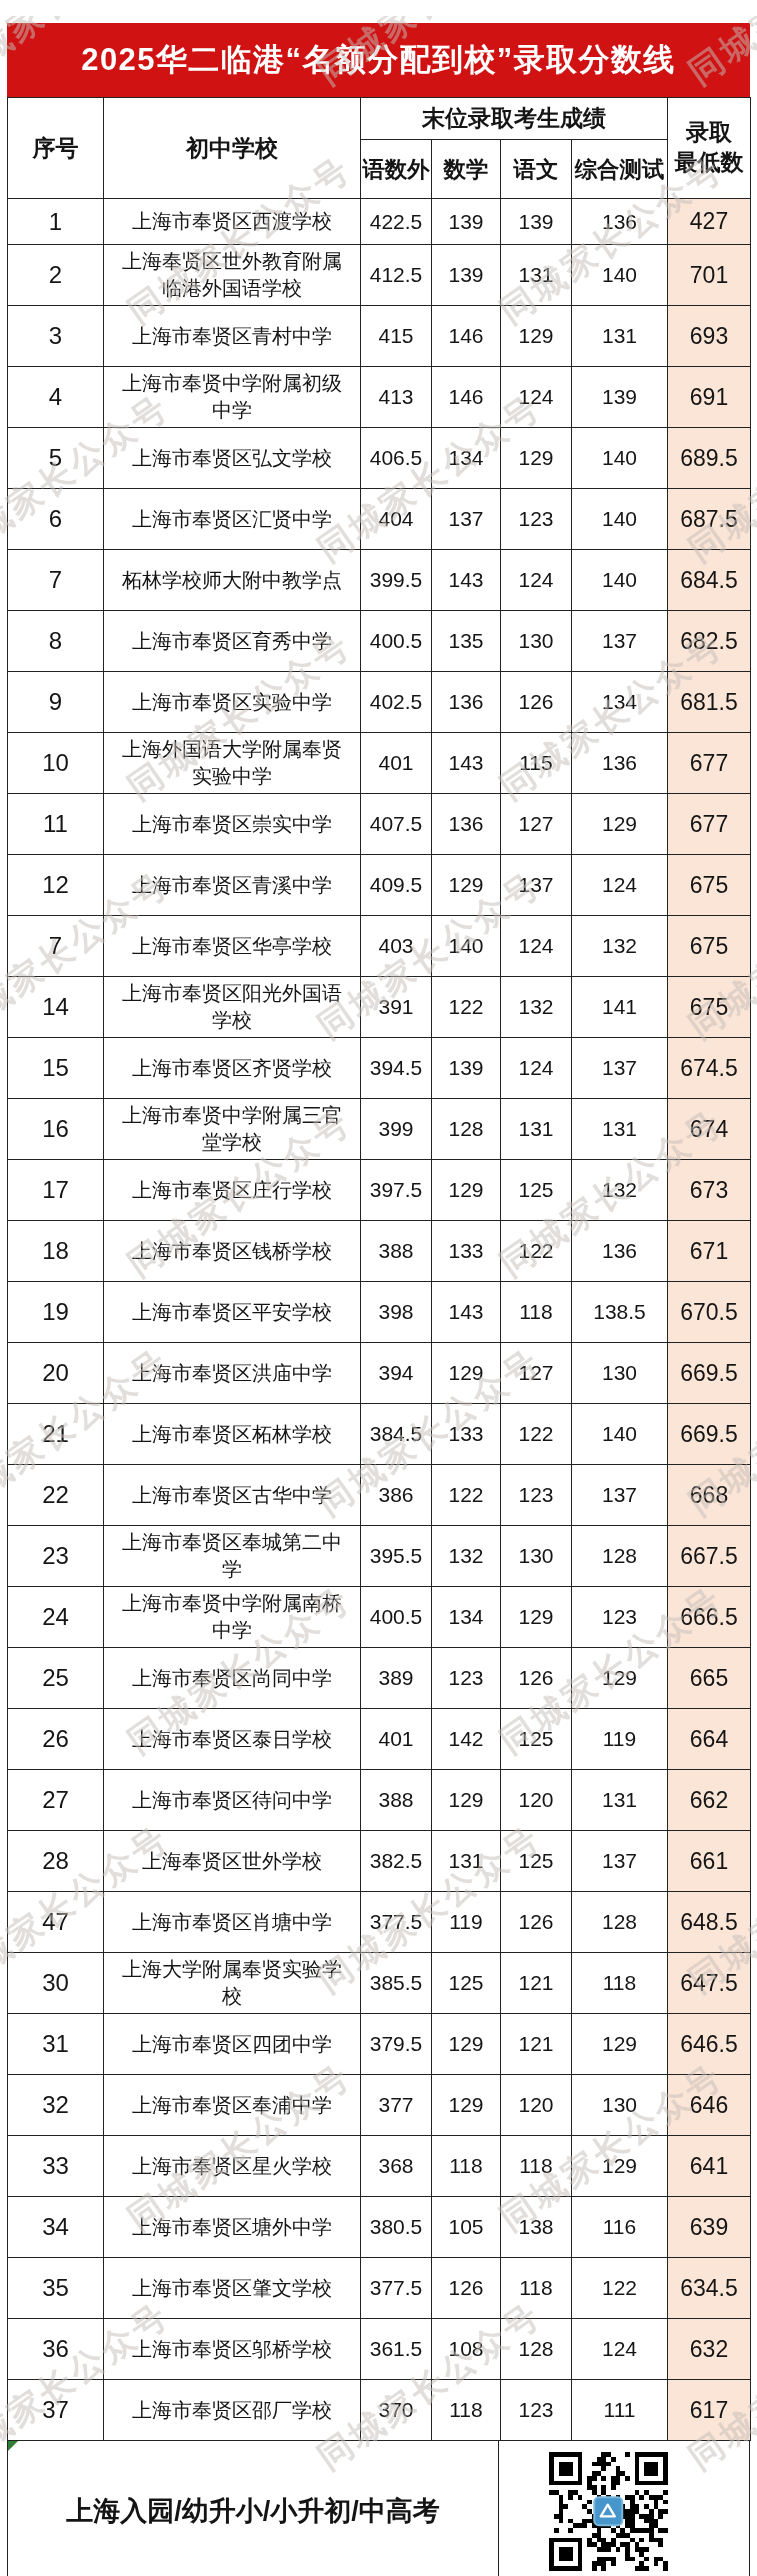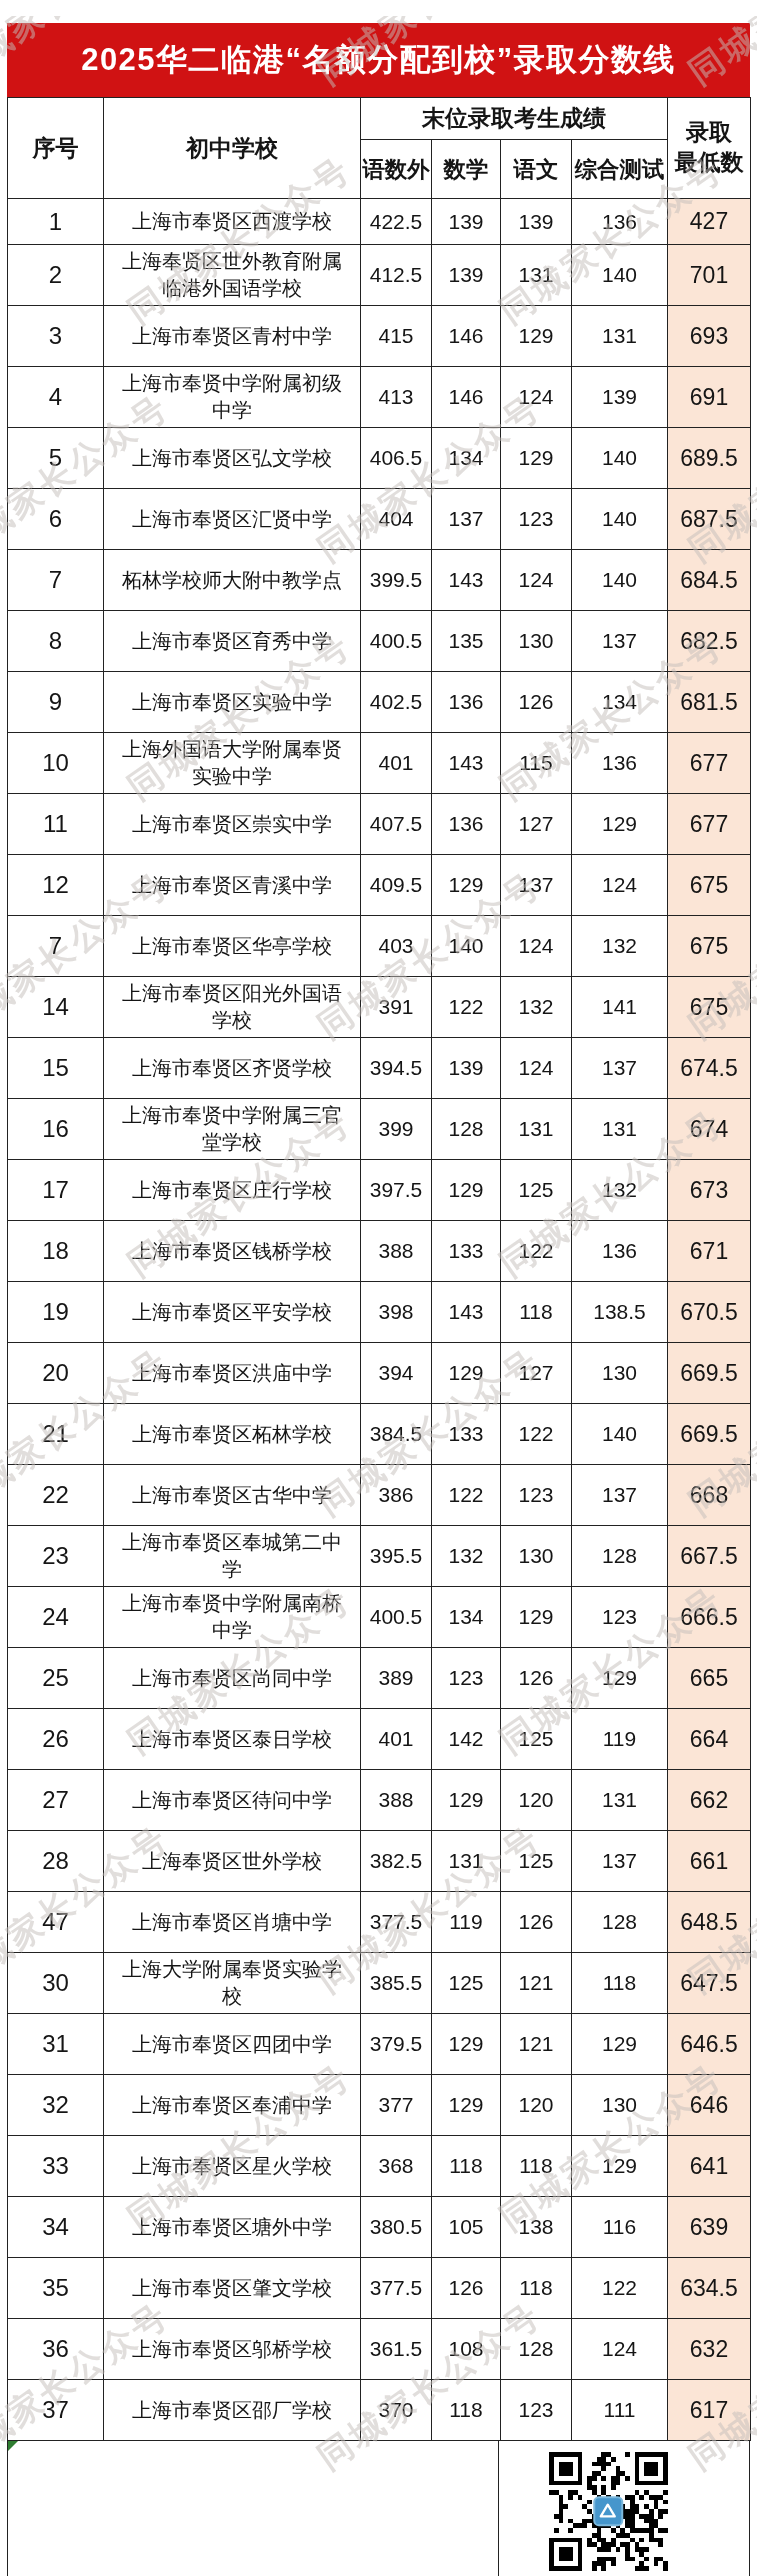--- a/index.html
+++ b/index.html
@@ -449,20 +449,21 @@
           <td class="num">123</td>
           <td class="num">111</td>
           <td class="min">617</td>
         </tr>
       </tbody>
   </table>
 
   <div class="footer">
     <div class="footer-left">
       <span class="green-corner"></span>
+      <div class="fline">上海入园/幼升小/小升初/中高考</div>
     </div>
     <div class="footer-right">
       <div class="qr-wrap">
         <svg class="qr" id="qr-svg" viewBox="0 0 25 25" shape-rendering="crispEdges">
             <rect x="11" y="0" width="1" height="1" fill="#000"></rect>
             <rect x="12" y="0" width="1" height="1" fill="#000"></rect>
             <rect x="16" y="0" width="1" height="1" fill="#000"></rect>
             <rect x="10" y="1" width="1" height="1" fill="#000"></rect>
             <rect x="11" y="1" width="1" height="1" fill="#000"></rect>
             <rect x="13" y="1" width="1" height="1" fill="#000"></rect>

